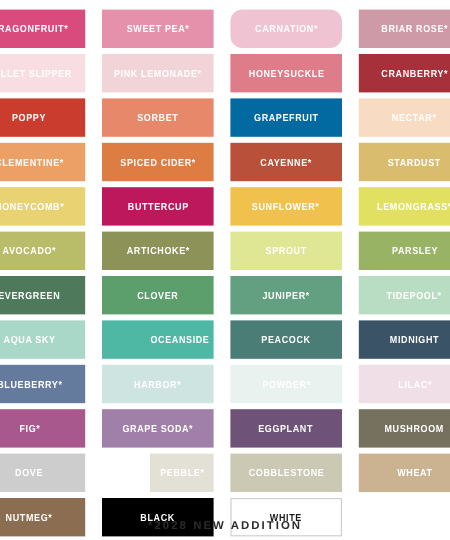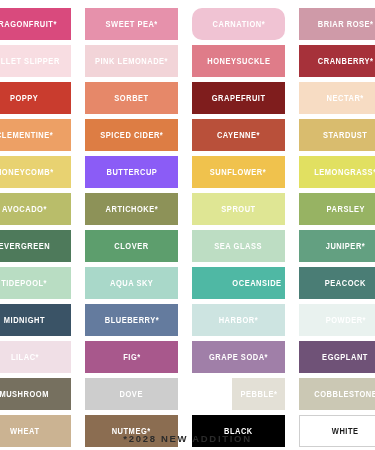--- a/index.html
+++ b/index.html
@@ -108,42 +108,42 @@
       </div>
       <div class="swatch" style="background-color: rgb(166, 49, 58);">
         <span class="swatch-label" style="color: rgb(255, 255, 255);">CRANBERRY*</span>
       </div>
       <div class="swatch" style="background-color: rgb(201, 60, 46);">
         <span class="swatch-label" style="color: rgb(255, 255, 255);">POPPY</span>
       </div>
       <div class="swatch" style="background-color: rgb(230, 136, 105);">
         <span class="swatch-label" style="color: rgb(255, 255, 255);">SORBET</span>
       </div>
-      <div class="swatch" style="background-color: #7f1d1d; justify-content: center;">
+      <div class="swatch" style="background-color: #0369a1; justify-content: center;">
         <span class="swatch-label" style="color: rgb(255, 255, 255);">GRAPEFRUIT</span>
       </div>
       <div class="swatch" style="background-color: rgb(247, 220, 195);">
         <span class="swatch-label" style="color: rgb(255, 255, 255);">NECTAR*</span>
       </div>
       <div class="swatch" style="background-color: rgb(237, 160, 101);">
         <span class="swatch-label" style="color: rgb(255, 255, 255);">CLEMENTINE*</span>
       </div>
       <div class="swatch" style="background-color: rgb(221, 125, 68);">
         <span class="swatch-label" style="color: rgb(255, 255, 255);">SPICED CIDER*</span>
       </div>
       <div class="swatch" style="background-color: rgb(185, 80, 58);">
         <span class="swatch-label" style="color: rgb(255, 255, 255);">CAYENNE*</span>
       </div>
       <div class="swatch" style="background-color: rgb(217, 188, 110);">
         <span class="swatch-label" style="color: rgb(255, 255, 255);">STARDUST</span>
       </div>
       <div class="swatch" style="background-color: rgb(232, 210, 113);">
         <span class="swatch-label" style="color: rgb(255, 255, 255);">HONEYCOMB*</span>
       </div>
-      <div class="swatch" style="background-color: #8b5cf6;">
+      <div class="swatch" style="background-color: #be185d;">
         <span class="swatch-label" style="color: rgb(255, 255, 255);">BUTTERCUP</span>
       </div>
       <div class="swatch" style="background-color: rgb(240, 194, 77);">
         <span class="swatch-label" style="color: rgb(255, 255, 255);">SUNFLOWER*</span>
       </div>
       <div class="swatch" style="background-color: rgb(225, 224, 97);">
         <span class="swatch-label" style="color: rgb(255, 255, 255);">LEMONGRASS*</span>
       </div>
       <div class="swatch" style="background-color: rgb(185, 189, 106);">
         <span class="swatch-label" style="color: rgb(255, 255, 255);">AVOCADO*</span>
@@ -156,23 +156,20 @@
       </div>
       <div class="swatch" style="background-color: rgb(151, 179, 99);">
         <span class="swatch-label" style="color: rgb(255, 255, 255);">PARSLEY</span>
       </div>
       <div class="swatch" style="background-color: rgb(78, 122, 91);">
         <span class="swatch-label" style="color: rgb(255, 255, 255);">EVERGREEN</span>
       </div>
       <div class="swatch" style="background-color: rgb(93, 158, 109);">
         <span class="swatch-label" style="color: rgb(255, 255, 255);">CLOVER</span>
       </div>
-      <div class="swatch" style="background-color: rgb(189, 221, 195);">
-        <span class="swatch-label" style="color: rgb(255, 255, 255);">SEA GLASS</span>
-      </div>
       <div class="swatch" style="background-color: rgb(99, 160, 129);">
         <span class="swatch-label" style="color: rgb(255, 255, 255);">JUNIPER*</span>
       </div>
       <div class="swatch" style="background-color: rgb(185, 221, 195);">
         <span class="swatch-label" style="color: rgb(255, 255, 255);">TIDEPOOL*</span>
       </div>
       <div class="swatch" style="background-color: rgb(169, 216, 201);">
         <span class="swatch-label" style="color: rgb(255, 255, 255);">AQUA SKY</span>
       </div>
       <div class="swatch" style="background-color: rgb(79, 184, 164); justify-content: flex-end;">

